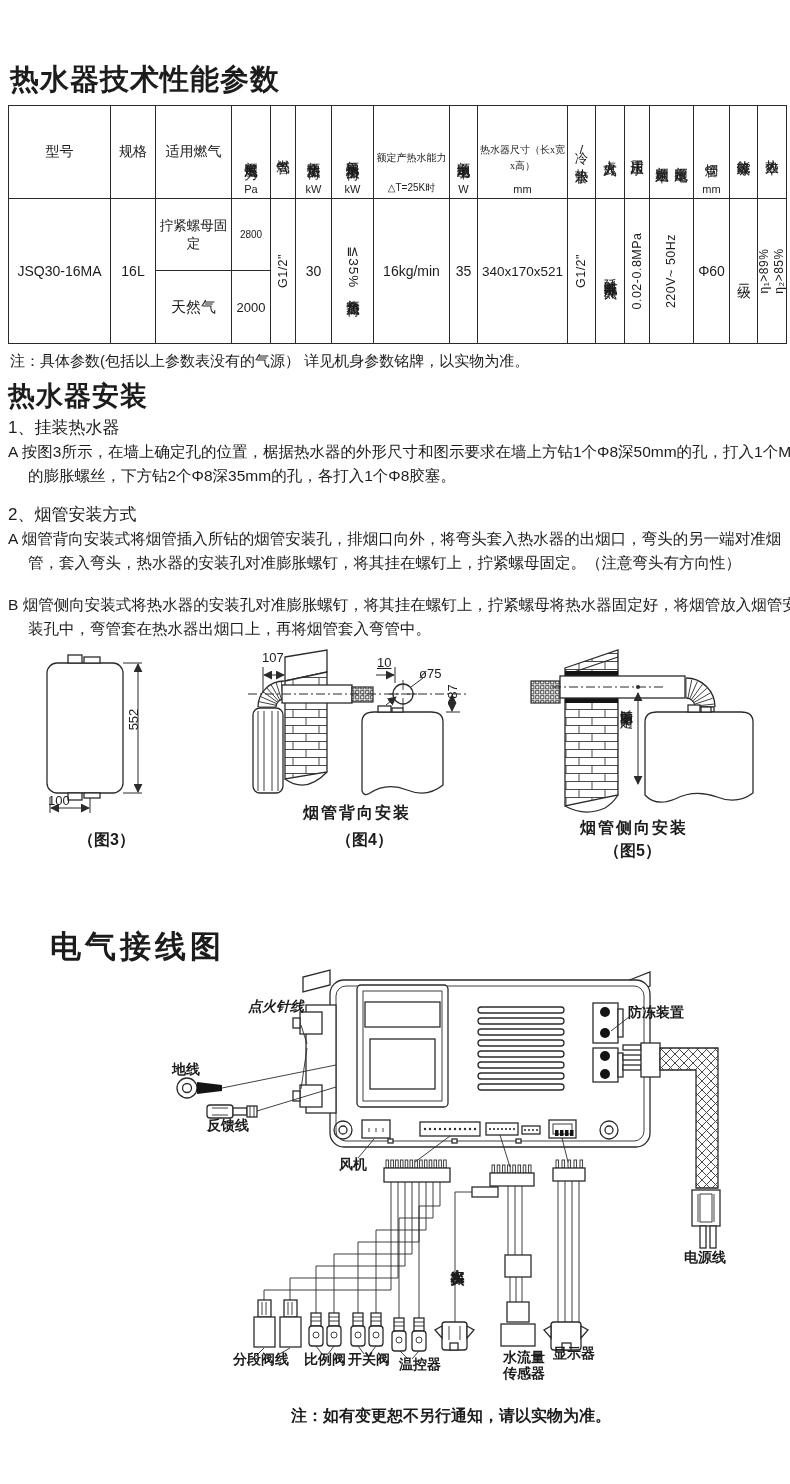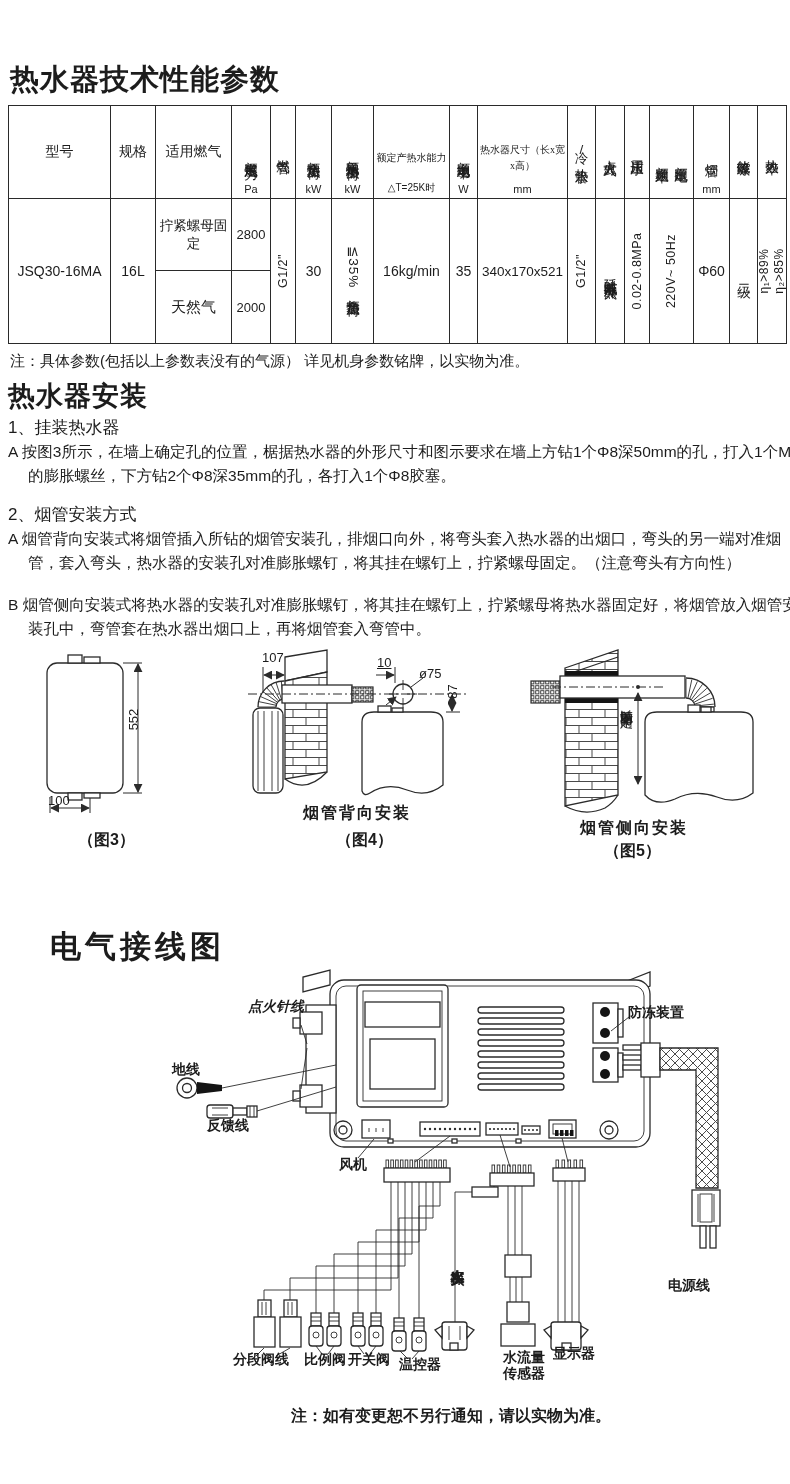--- a/index.html
+++ b/index.html
@@ -122,21 +122,21 @@
         <span class="vtxt hv2">烟管</span>
         <span class="unit">mm</span>
       </th>
       <th><span class="vtxt hv4">能效等级</span></th>
       <th><span class="vtxt hv3">热效率</span></th>
     </tr>
     <tr class="r1">
       <td rowspan="2">JSQ30-16MA</td>
       <td rowspan="2">16L</td>
       <td style="font-size:13.5px;">拧紧螺母固定</td>
-      <td style="font-size:13px;margin-left:12px;">2800</td>
+      <td style="font-size:10px;margin-left:12px;">2800</td>
       <td rowspan="2">
         <div class="rcellwrap">
               <span class="rot">G1/2"</span>
             </div>
       </td>
       <td rowspan="2">30</td>
       <td rowspan="2">
         <span class="vdata vmix">≦35%额定热负荷</span>
       </td>
       <td rowspan="2">16kg/min</td>
@@ -567,21 +567,21 @@
       <polygon points="581,371 588,375 581,383" class="fw"></polygon>
       <rect x="562" y="388" width="9" height="7" class="fw"></rect>
     </g>
   </svg>
 
   <div class="dlabel" style="left:248px;top:998px;font-style:italic;">点火针线</div>
   <div class="dlabel" style="left:628px;top:1004px;">防冻装置</div>
   <div class="dlabel" style="left:172px;top:1061px;">地线</div>
   <div class="dlabel" style="left:207px;top:1117px;">反馈线</div>
   <div class="dlabel" style="left:339px;top:1156px;">风机</div>
-  <div class="dlabel" style="left:668px;top:1249px;margin-top:28px;">电源线</div>
+  <div class="dlabel" style="left:684px;top:1249px;">电源线</div>
   <div class="dlabel" style="left:233px;top:1351px;">分段阀线</div>
   <div class="dlabel" style="left:304px;top:1351px;">比例阀</div>
   <div class="dlabel" style="left:348px;top:1351px;">开关阀</div>
   <div class="dlabel" style="left:399px;top:1356px;">温控器</div>
   <div class="vlabel bold" style="left:449px;top:1258px;height:64px;">出水探头</div>
   <div class="dlabel flowlbl" style="left:499px;top:1349px;">水流量传感器</div>
   <div class="dlabel" style="left:553px;top:1345px;">显示器</div>
 
   <div class="abs" style="left:291px;top:1406px;font-size:16px;font-weight:bold;">注：如有变更恕不另行通知，请以实物为准。</div>
 

